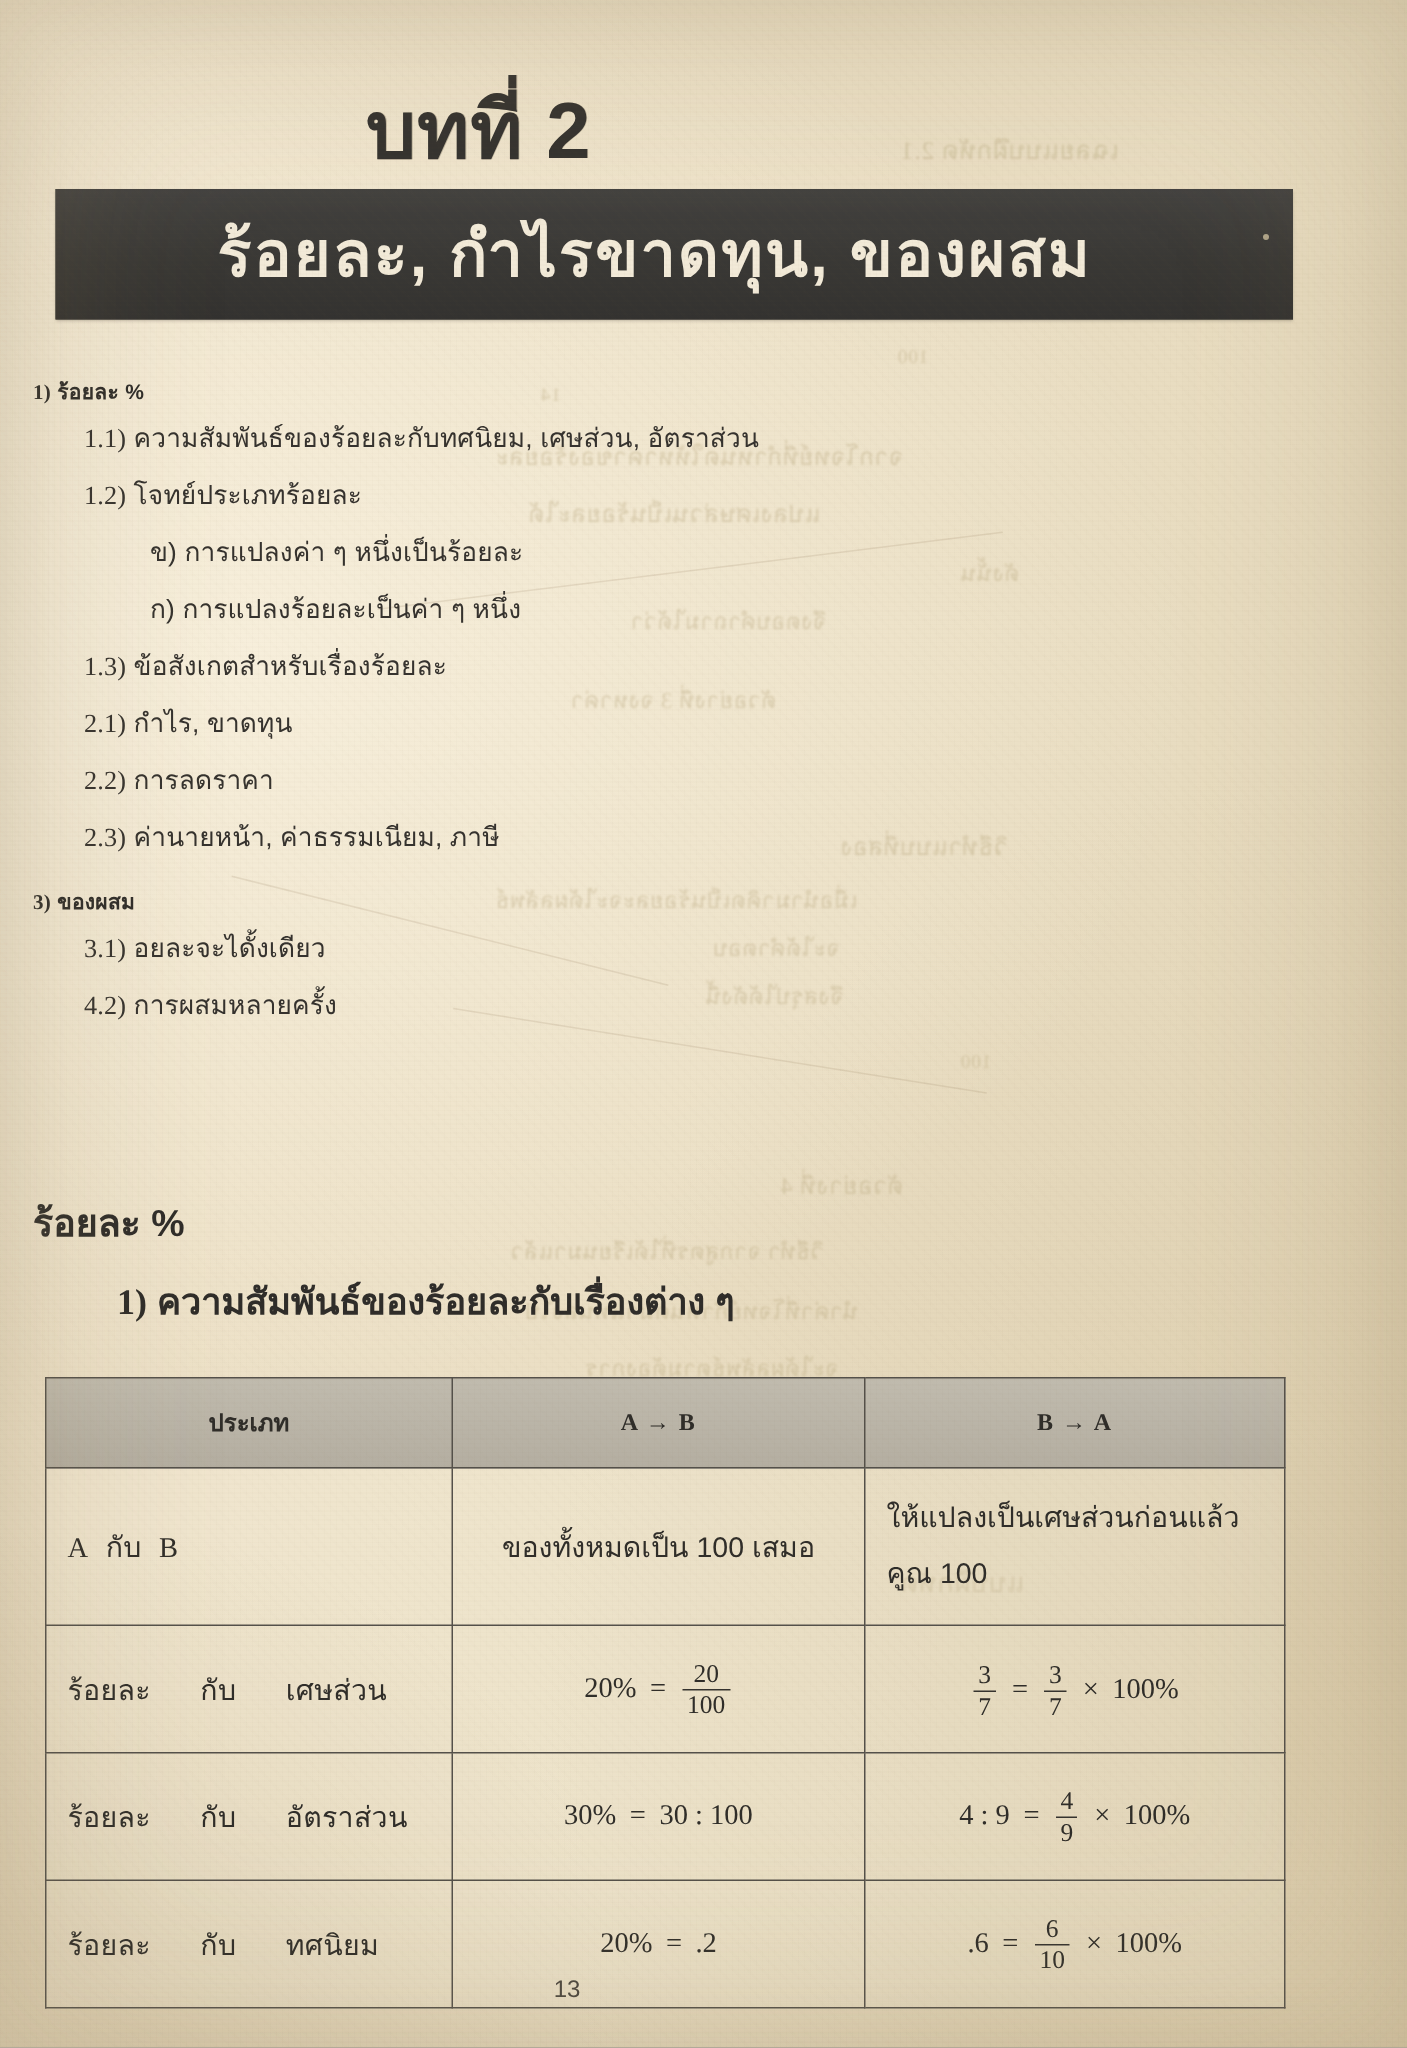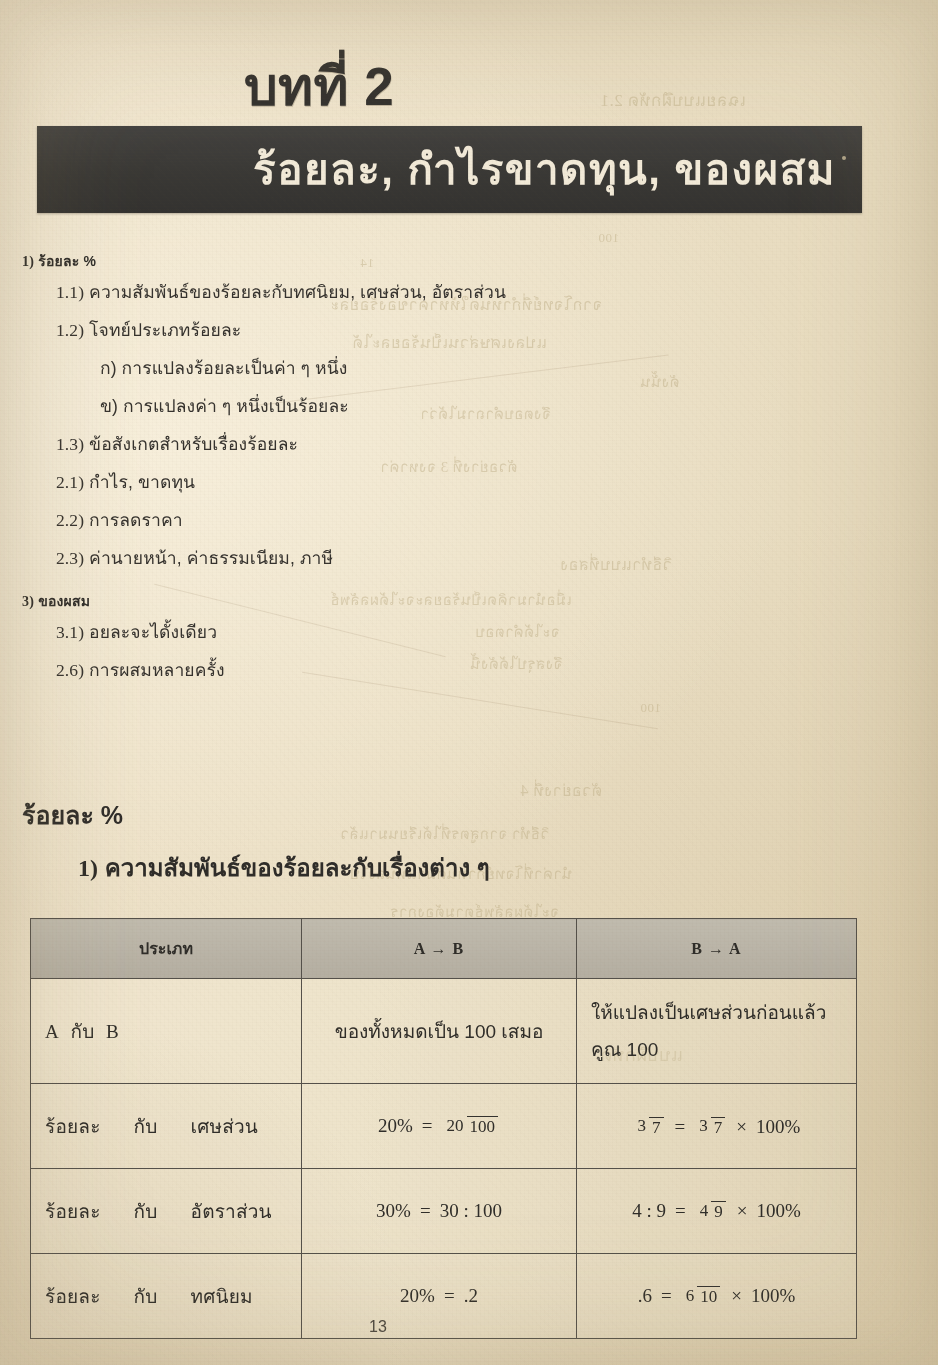--- a/index.html
+++ b/index.html
@@ -94,21 +94,21 @@
     height: 87px;
     background: #3c3b38;
     background-image: linear-gradient(180deg, #434240 0%, #393835 55%, #333230 100%);
     box-shadow: 0 1px 2px rgba(60,55,45,0.35);
   }
   .title-banner .banner-text {
     position: absolute;
     left: 0; right: 0;
     top: 50%;
     transform: translateY(-52%);
-    text-align: right;
+    text-align: center;
     color: #f2ead8;
     font-size: 42px;
     font-weight: bold;
     letter-spacing: 1.5px;
     padding-right: 26px;
   }
   .banner-speck {
     position: absolute;
     right: 16px;
     top: 30px;
@@ -220,21 +220,21 @@
   .eq {
     display: inline-flex;
     align-items: center;
     justify-content: center;
     gap: 9px;
     font-family: "Liberation Serif", "DejaVu Serif", serif;
     font-size: 19px;
   }
   .frac {
     display: inline-flex;
-    flex-direction: row;
+    flex-direction: column;
     align-items: center;
     justify-content: center;
     vertical-align: middle;
     font-family: "Liberation Serif", "DejaVu Serif", serif;
     font-size: 17px;
     line-height: 1.05;
     margin: 0 2px;
     text-align: center;
   }
   .frac .nu { padding: 0 3px 1px 3px; }
@@ -298,26 +298,26 @@
       </div>
       <div class="ol-1">
         <span class="num">1.1)</span>
         <span>ความสัมพันธ์ของร้อยละกับทศนิยม, เศษส่วน, อัตราส่วน</span>
       </div>
       <div class="ol-1">
         <span class="num">1.2)</span>
         <span>โจทย์ประเภทร้อยละ</span>
       </div>
       <div class="ol-2">
+        <span>ข)</span>
+        <span>การแปลงค่า ๆ หนึ่งเป็นร้อยละ</span>
+      </div>
+      <div class="ol-2">
         <span>ก)</span>
         <span>การแปลงร้อยละเป็นค่า ๆ หนึ่ง</span>
-      </div>
-      <div class="ol-2">
-        <span>ข)</span>
-        <span>การแปลงค่า ๆ หนึ่งเป็นร้อยละ</span>
       </div>
       <div class="ol-1">
         <span class="num">1.3)</span>
         <span>ข้อสังเกตสำหรับเรื่องร้อยละ</span>
       </div>
 
       <div class="ol-1">
         <span class="num">2.1)</span>
         <span>กำไร, ขาดทุน</span>
       </div>
@@ -332,21 +332,21 @@
 
       <div class="ol-h gap">
         <span class="num">3)</span>
         <span>ของผสม</span>
       </div>
       <div class="ol-1">
         <span class="num">3.1)</span>
         <span>อยละจะไดั้งเดียว</span>
       </div>
       <div class="ol-1">
-        <span class="num">2.6)</span>
+        <span class="num">4.2)</span>
         <span>การผสมหลายครั้ง</span>
       </div>
     </div>
 
     <div class="section-heading">ร้อยละ  %</div>
     <div class="section-sub">
       <span class="num">1)</span>
       <span>ความสัมพันธ์ของร้อยละกับเรื่องต่าง ๆ</span>
     </div>
 

